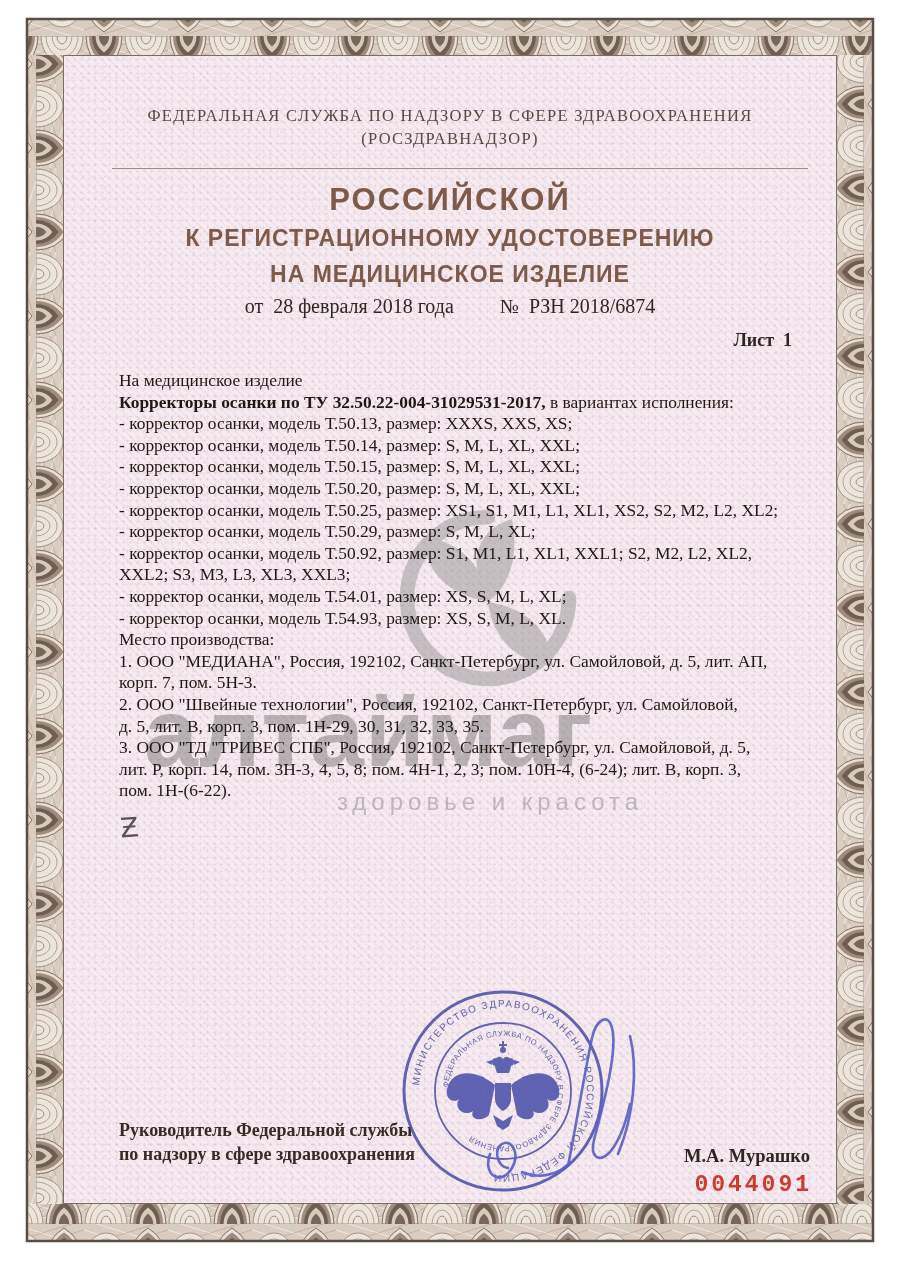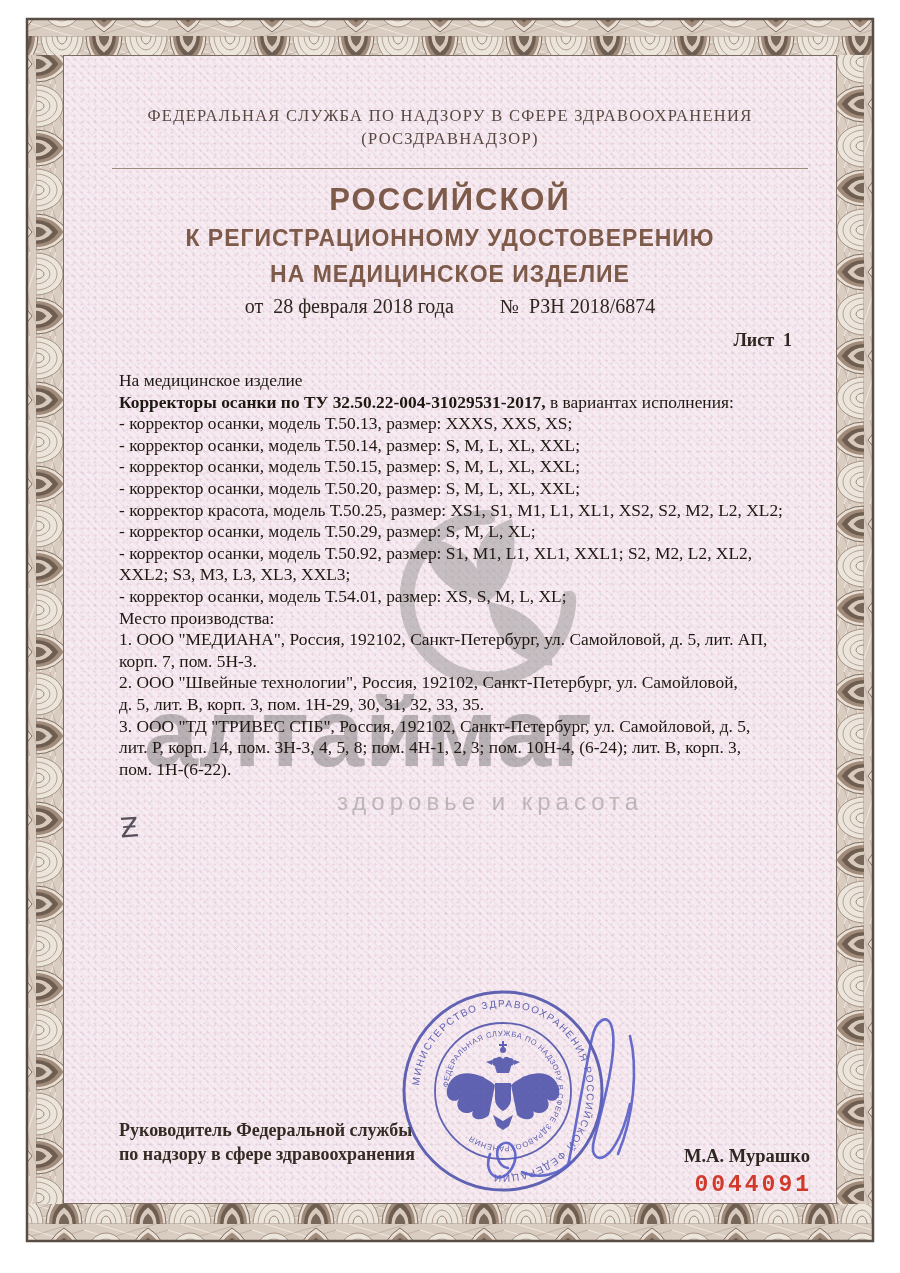--- a/index.html
+++ b/index.html
@@ -127,31 +127,32 @@
         <div class="bline"><b>Корректоры осанки по ТУ 32.50.22-004-31029531-2017,</b><span> в вариантах исполнения:</span></div>
 
         <div class="bline"><b></b><span>- корректор осанки, модель Т.50.13, размер: XXXS, XXS, XS;</span></div>
 
         <div class="bline"><b></b><span>- корректор осанки, модель Т.50.14, размер: S, M, L, XL, XXL;</span></div>
 
         <div class="bline"><b></b><span>- корректор осанки, модель Т.50.15, размер: S, M, L, XL, XXL;</span></div>
 
         <div class="bline"><b></b><span>- корректор осанки, модель Т.50.20, размер: S, M, L, XL, XXL;</span></div>
 
-        <div class="bline"><b></b><span>- корректор красота, модель Т.50.25, размер: XS1, S1, M1, L1, XL1, XS2, S2, M2, L2, XL2;</span></div>
+        <div class="bline"><b></b><span>- корректор осанки, модель Т.50.25, размер: XS1, S1, M1, L1, XL1, XS2, S2, M2, L2, XL2;</span></div>
 
         <div class="bline"><b></b><span>- корректор осанки, модель Т.50.29, размер: S, M, L, XL;</span></div>
 
         <div class="bline"><b></b><span>- корректор осанки, модель Т.50.92, размер: S1, M1, L1, XL1, XXL1; S2, M2, L2, XL2,</span></div>
 
         <div class="bline"><b></b><span>XXL2; S3, M3, L3, XL3, XXL3;</span></div>
 
         <div class="bline"><b></b><span>- корректор осанки, модель Т.54.01, размер: XS, S, M, L, XL;</span></div>
 
 
+        <div class="bline"><b></b><span>- корректор осанки, модель Т.54.93, размер: XS, S, M, L, XL.</span></div>
 
         <div class="bline"><b></b><span>Место производства:</span></div>
 
         <div class="bline"><b></b><span>1. ООО "МЕДИАНА", Россия, 192102, Санкт-Петербург, ул. Самойловой, д. 5, лит. АП,</span></div>
 
         <div class="bline"><b></b><span>корп. 7, пом. 5Н-3.</span></div>
 
         <div class="bline"><b></b><span>2. ООО "Швейные технологии", Россия, 192102, Санкт-Петербург, ул. Самойловой,</span></div>
 
         <div class="bline"><b></b><span>д. 5, лит. В, корп. 3, пом. 1Н-29, 30, 31, 32, 33, 35.</span></div>

